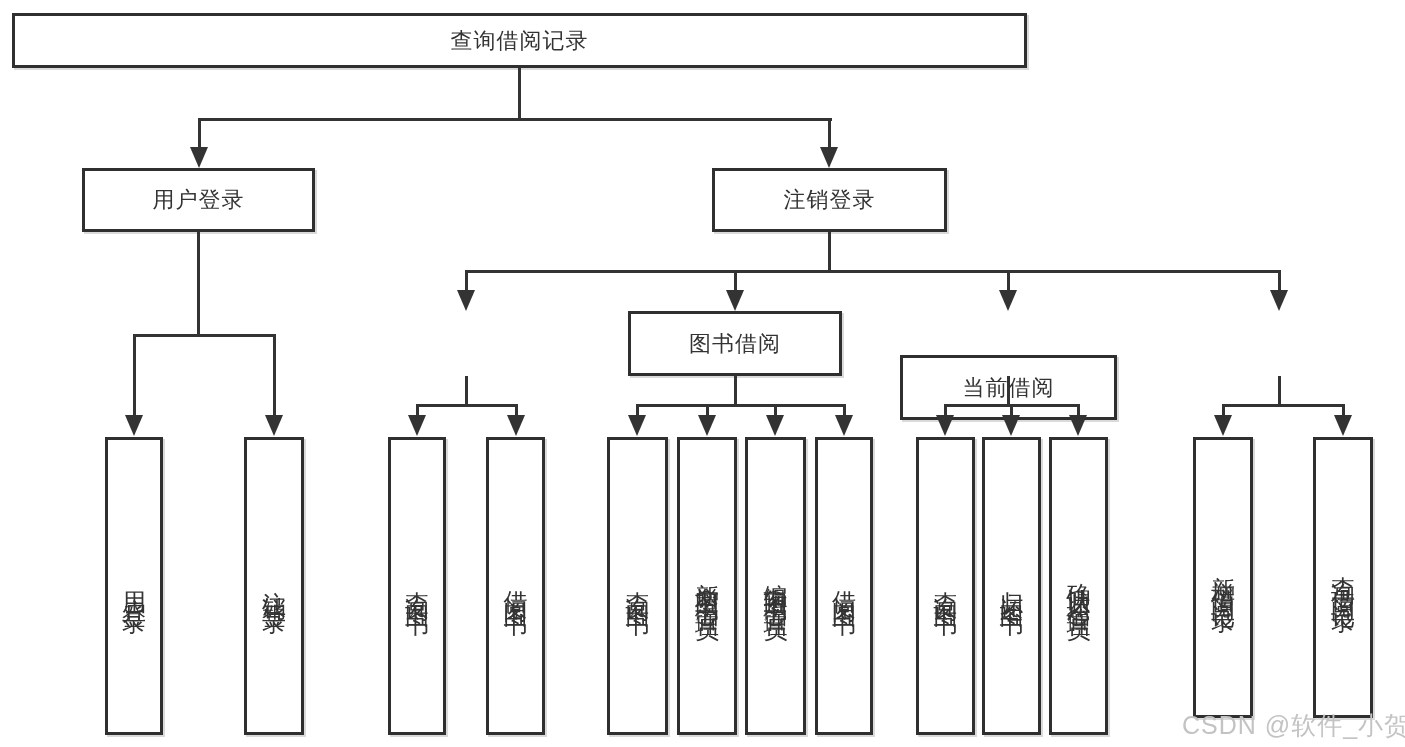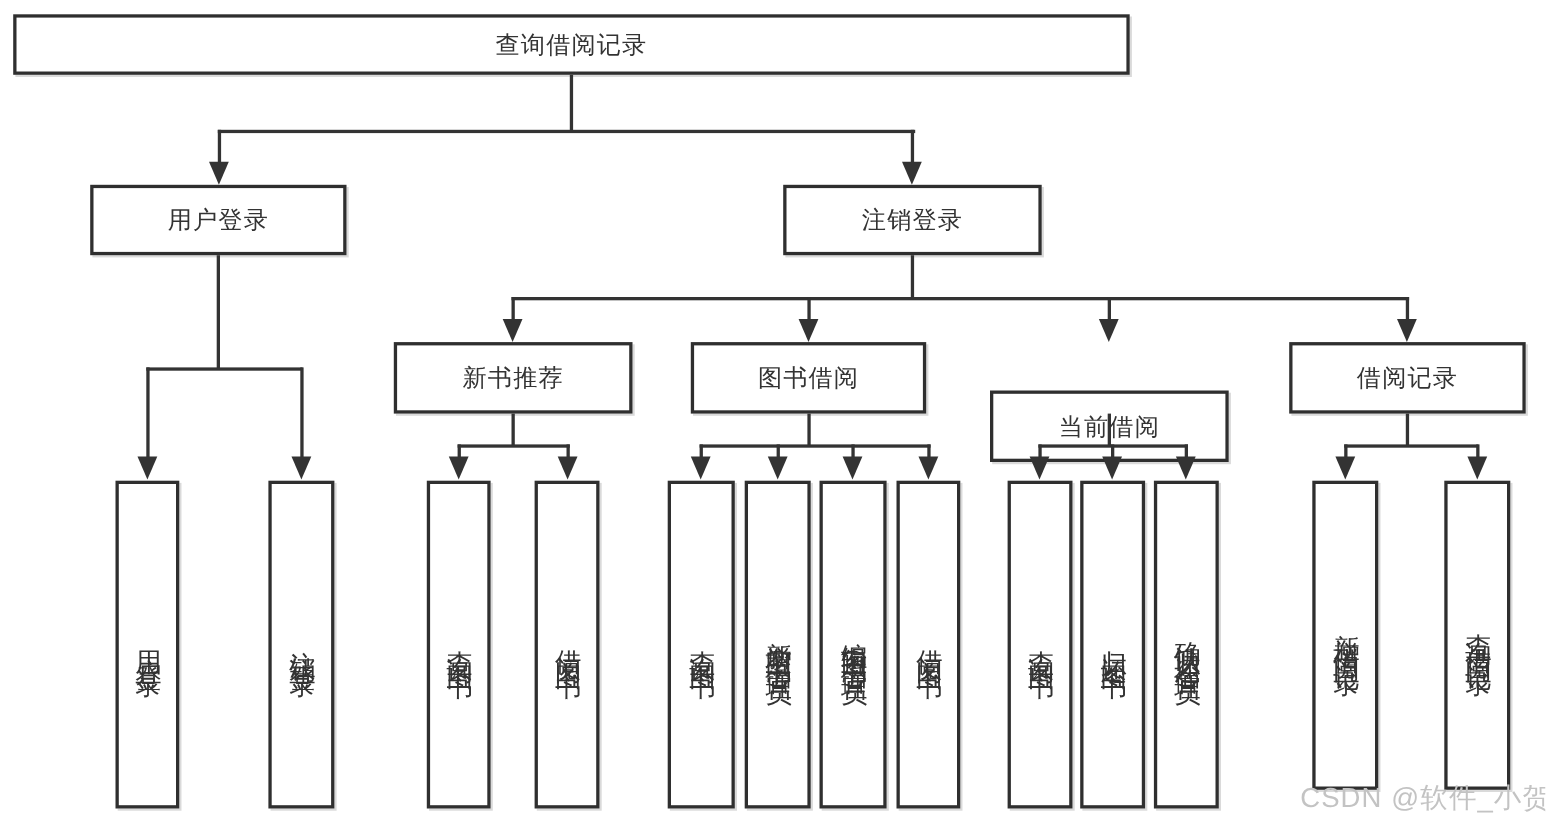--- a/index.html
+++ b/index.html
@@ -98,31 +98,25 @@
   <div class="line" style="left:465px; top:270px; width:816px; height:3px;"></div>
   <div class="line" style="left:465px; top:270px; width:3px; height:22px;"></div>
   <div class="arrow" style="left:457px; top:290px;"></div>
   <div class="line" style="left:734px; top:270px; width:3px; height:22px;"></div>
   <div class="arrow" style="left:726px; top:290px;"></div>
   <div class="line" style="left:1007px; top:270px; width:3px; height:22px;"></div>
   <div class="arrow" style="left:999px; top:290px;"></div>
   <div class="line" style="left:1278px; top:270px; width:3px; height:22px;"></div>
   <div class="arrow" style="left:1270px; top:290px;"></div>
 
-  <div class="hbox" style="left:358px; top:311px; width:217px; height:65px;">
-    <span>新书推荐</span>
-  </div>
   <div class="hbox" style="left:628px; top:311px; width:214px; height:65px;align-items:center;">
     <span>图书借阅</span>
   </div>
   <div class="hbox" style="left:900px; top:311px; width:217px; height:65px;margin-top:44px;">
     <span>当前借阅</span>
-  </div>
-  <div class="hbox" style="left:1172px; top:311px; width:215px; height:65px;">
-    <span>借阅记录</span>
   </div>
 
   <div class="line" style="left:465px; top:376px; width:3px; height:30px;"></div>
   <div class="line" style="left:416px; top:404px; width:102px; height:3px;"></div>
   <div class="line" style="left:416px; top:404px; width:3px; height:13px;"></div>
   <div class="arrow" style="left:408px; top:415px;"></div>
   <div class="line" style="left:515px; top:404px; width:3px; height:13px;"></div>
   <div class="arrow" style="left:507px; top:415px;"></div>
 
   <div class="line" style="left:734px; top:376px; width:3px; height:30px;"></div>

